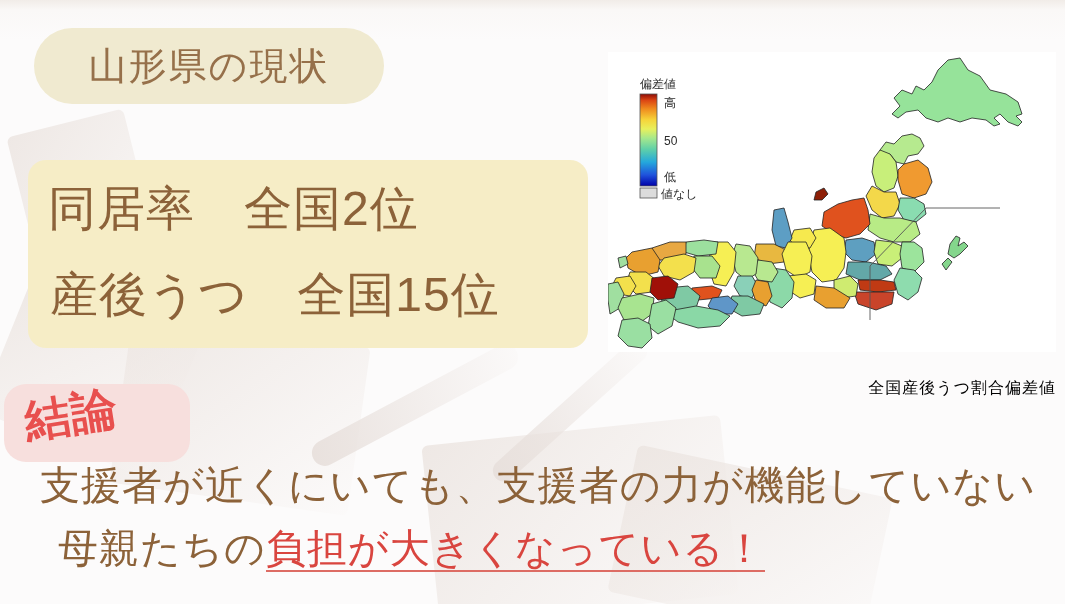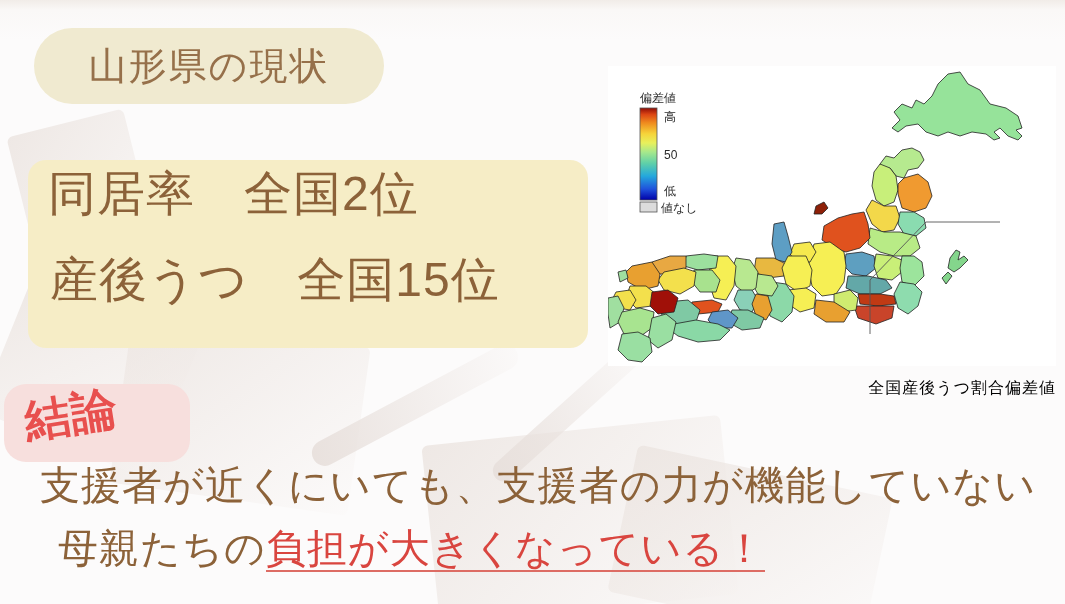--- a/index.html
+++ b/index.html
@@ -80,28 +80,28 @@
     border-radius: 18px;
     padding: 10px 18px 0 20px;
   }
   #stats-box .line {
     color: #8c6239;
     font-size: 48px;
     letter-spacing: 1px;
     white-space: nowrap;
     line-height: 1.0;
   }
-  #stats-line-1 { margin-top: 0; }
+  #stats-line-1 { margin-top: 15px; }
   #stats-line-2 { margin-top: 38px; margin-left: 2px; }
 
   
   #map-panel {
     position: absolute;
     left: 608px;
-    top: 66px;
+    top: 52px;
     width: 448px;
     height: 300px;
     background: #eab308;
   }
   #map-svg { display: block; width: 448px; height: 300px; }
 
   #map-caption {
     position: absolute;
     left: 818px;
     top: 378px;

